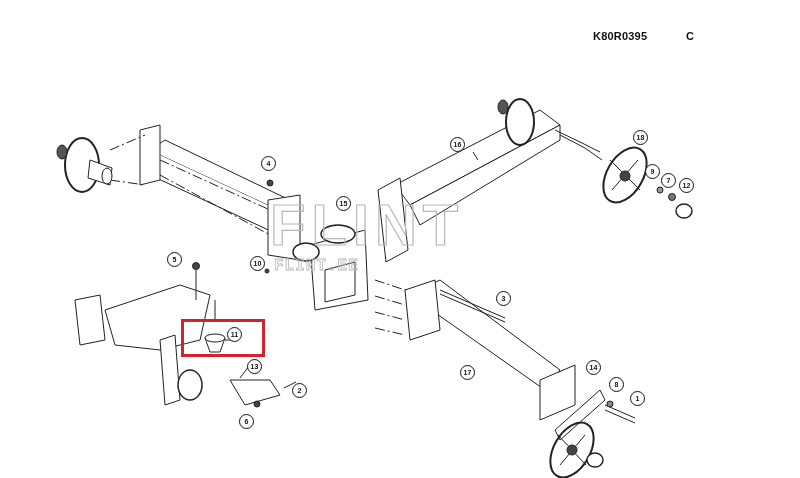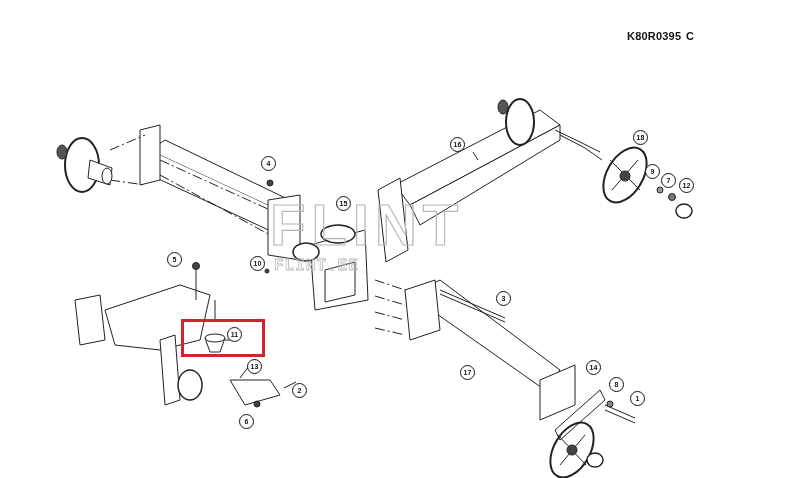--- a/index.html
+++ b/index.html
@@ -1,18 +1,18 @@
 <!DOCTYPE html>
 <html><head>
 <meta charset="utf-8">
 <style>
   html, body { margin: 0; padding: 0; background: #ffffff; }
   body { width: 800px; height: 478px; overflow: hidden; position: relative; font-family: "Liberation Sans", sans-serif; }
   #canvas { position: absolute; left: 0; top: 0; width: 800px; height: 478px; }
-  .code { position: absolute; top: 30px; left: 627px; font-family: "Liberation Sans", sans-serif; font-weight: bold; font-size: 11px; color: #111; letter-spacing: 0.2px; }
+  .code { position: absolute; top: 30px; left: 593px; font-family: "Liberation Sans", sans-serif; font-weight: bold; font-size: 11px; color: #111; letter-spacing: 0.2px; }
   .rev { position: absolute; top: 30px; left: 686px; font-family: "Liberation Sans", sans-serif; font-weight: bold; font-size: 11px; color: #111; }
   .wm-big { position: absolute; left: 270px; top: 190px; font-family: Liberation Sans, sans-serif; font-weight: bold; font-size: 58px; line-height: 70px; color: transparent; -webkit-text-stroke: 1.2px #b8b8b8; letter-spacing: 6px; }
   .wm-small { position: absolute; left: 274px; top: 257px; font-family: Liberation Mono, monospace; font-weight: bold; font-size: 16px; color: transparent; -webkit-text-stroke: 0.8px #b8b8b8; letter-spacing: 1px; }
   .callout { position: absolute; width: 13px; height: 13px; border: 1.2px solid #111; border-radius: 50%; background: #fff; font-family: "Liberation Sans", sans-serif; font-weight: bold; font-size: 7px; line-height: 13px; text-align: center; color: #111; box-sizing: content-box; }
   .highlight { position: absolute; left: 181px; top: 319px; width: 84px; height: 38px; border: 3px solid #d0242f; box-sizing: border-box; }
 </style>
 </head>
 <body>
 
 <svg id="canvas" viewBox="0 0 800 478" xmlns="http://www.w3.org/2000/svg">

